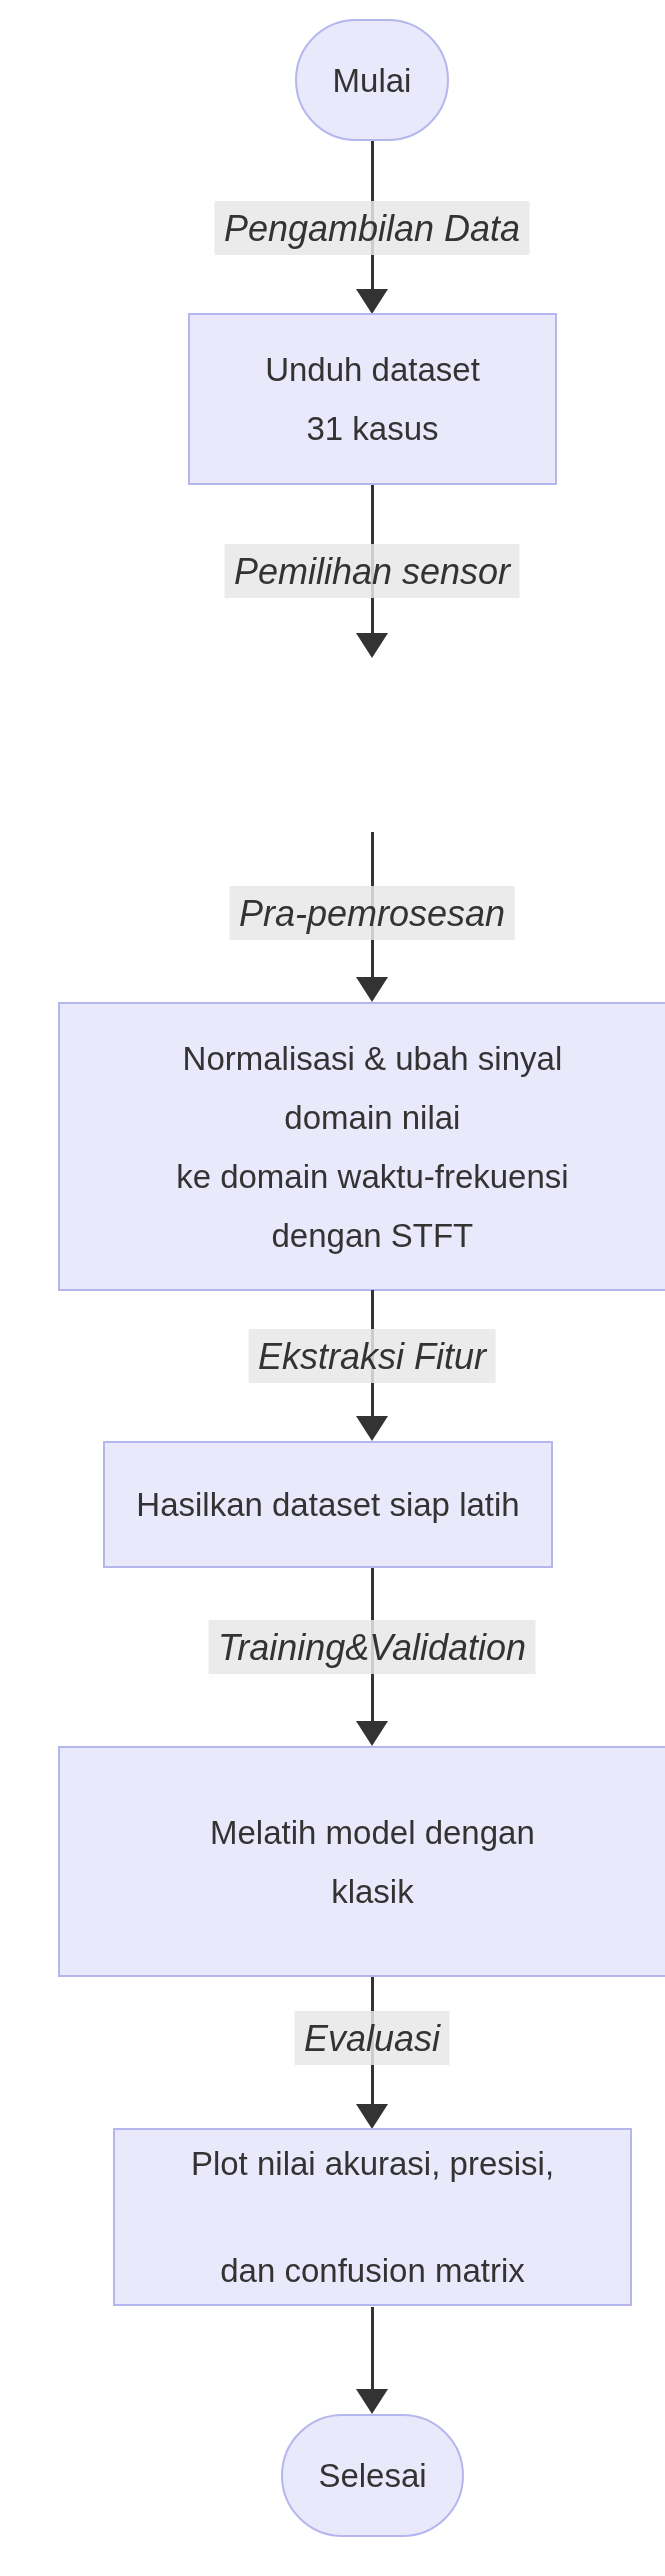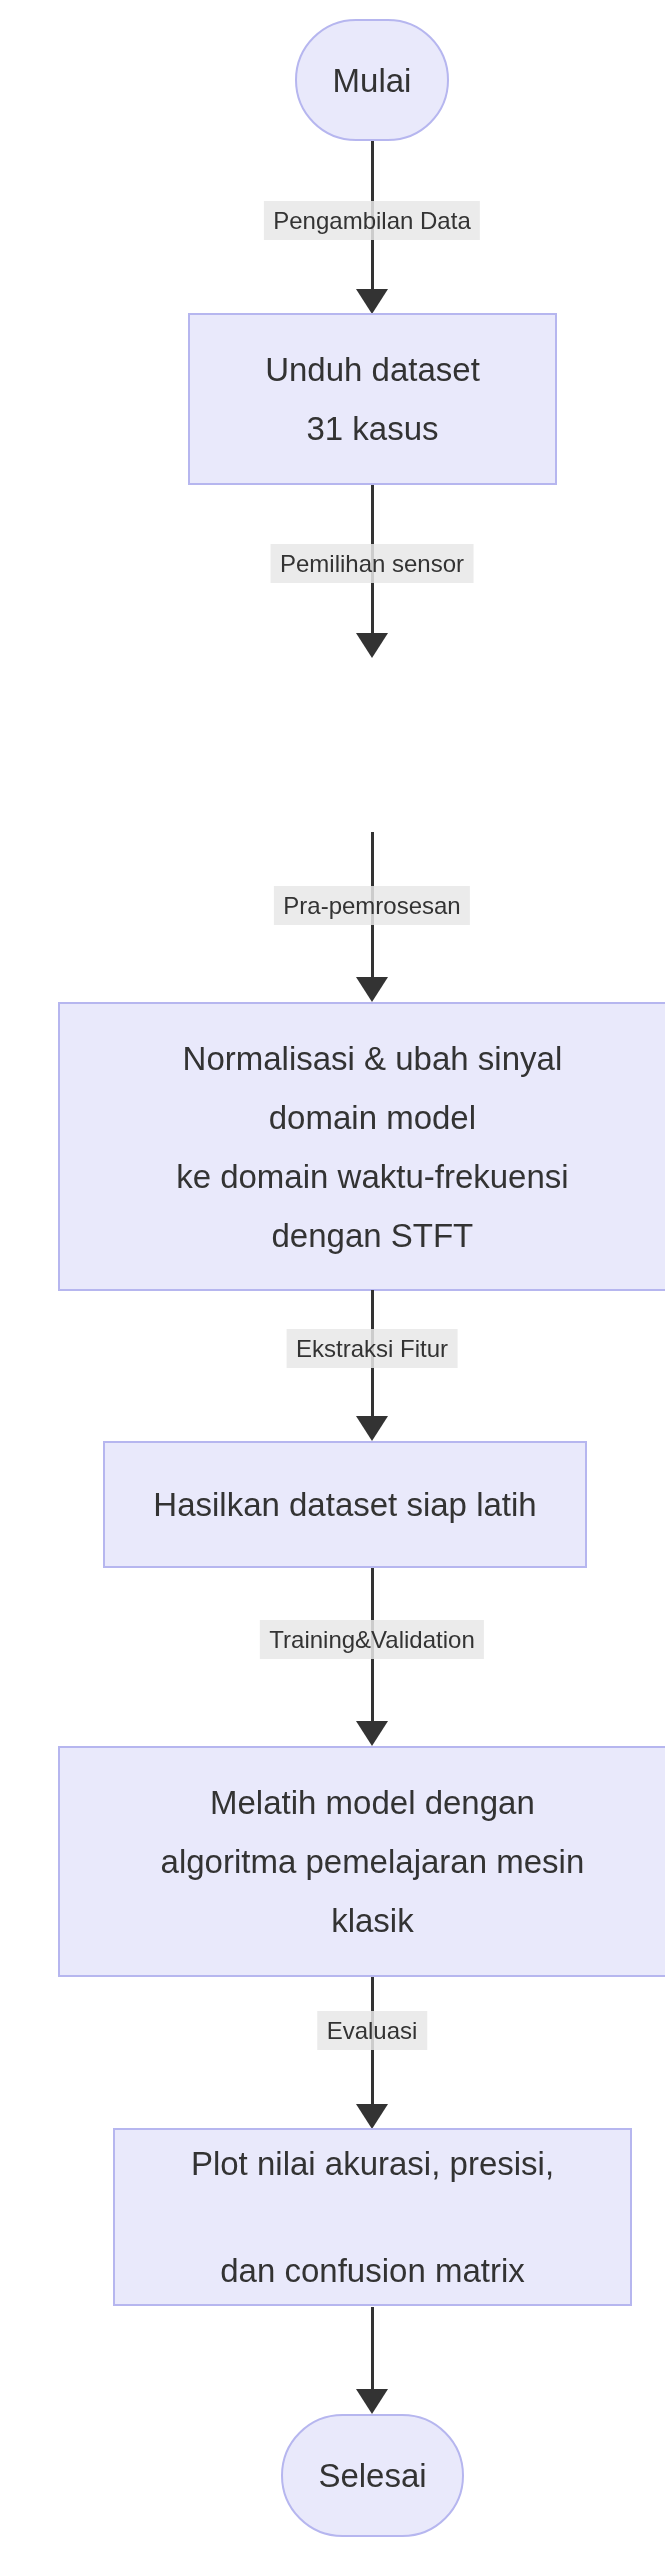--- a/index.html
+++ b/index.html
@@ -47,25 +47,26 @@
     height: 0;
     border-left: 16px solid transparent;
     border-right: 16px solid transparent;
     border-top: 25px solid var(--line, #333333);
   }
   .edge-label {
     position: absolute;
     left: 331px;
     transform: translateX(-50%);
     background: var(--edge-label-bg, rgba(232,232,232,0.85));
-    font-size: 24px;
+    font-size: 36px;
     line-height: 1.25;
     padding: 4.7px 9.4px;
     white-space: nowrap;
     color: var(--text, #333333);
+    font-style: italic;
   }
 </style>
 </head>
 <body>
 
 <div class="canvas">
 
   <div class="node stadium" style="left:254px; top:19px; width:154px; height:122px;">
     <div class="tline">Mulai</div>
   </div>
@@ -83,40 +84,39 @@
   <div class="arrowhead" style="left:315px; top:633px;"></div>
   <div class="edge-label" style="top:544px;">Pemilihan sensor</div>
 
 
   <div class="edge-line" style="left:330px; top:832px; height:146px;"></div>
   <div class="arrowhead" style="left:315px; top:977px;"></div>
   <div class="edge-label" style="top:886px;">Pra-pemrosesan</div>
 
   <div class="node" style="left:17.4px; top:1002px; width:628px; height:289px;">
     <div class="tline">Normalisasi &amp; ubah sinyal</div>
-    <div class="tline">domain model</div>
+    <div class="tline">domain nilai</div>
     <div class="tline">ke domain waktu-frekuensi</div>
     <div class="tline">dengan STFT</div>
   </div>
 
   <div class="edge-line" style="left:330px; top:1290px; height:126px;"></div>
   <div class="arrowhead" style="left:315px; top:1416px;"></div>
   <div class="edge-label" style="top:1329px;">Ekstraksi Fitur</div>
 
-  <div class="node" style="left:62px; top:1441px; width:484px; height:127px;">
+  <div class="node" style="left:62px; top:1441px; width:450px; height:127px;">
     <div class="tline">Hasilkan dataset siap latih</div>
   </div>
 
   <div class="edge-line" style="left:330px; top:1568px; height:154px;"></div>
   <div class="arrowhead" style="left:315px; top:1721px;"></div>
   <div class="edge-label" style="top:1620px;">Training&amp;Validation</div>
 
   <div class="node" style="left:17.4px; top:1746px; width:628px; height:231px;">
     <div class="tline">Melatih model dengan</div>
-    <div class="tline">algoritma pemelajaran mesin</div>
     <div class="tline">klasik</div>
   </div>
 
   <div class="edge-line" style="left:330px; top:1977px; height:127px;"></div>
   <div class="arrowhead" style="left:315px; top:2104px;"></div>
   <div class="edge-label" style="top:2011px;">Evaluasi</div>
 
   <div class="node" style="left:72px; top:2128px; width:519px; height:178px;gap:48px;">
     <div class="tline">Plot nilai akurasi, presisi,</div>
     <div class="tline">dan confusion matrix</div>

